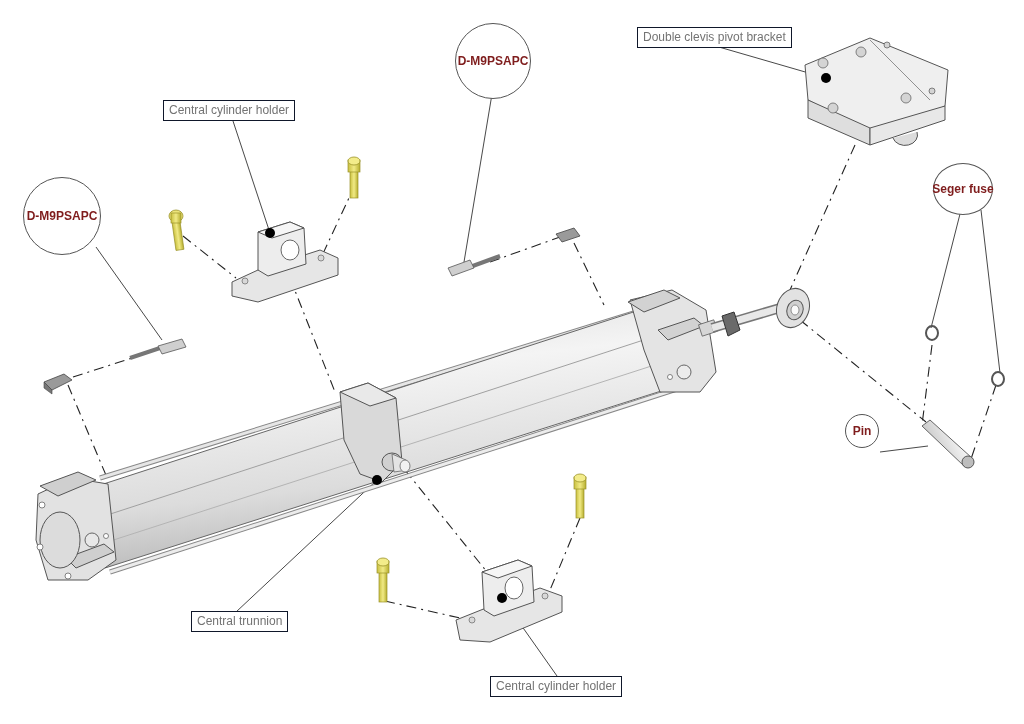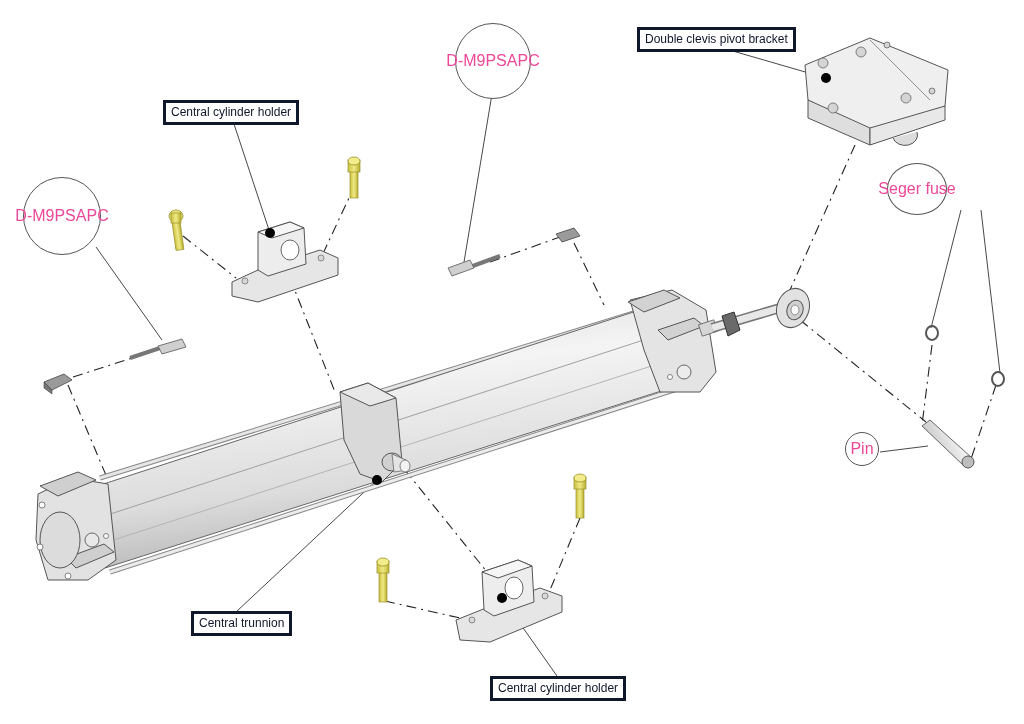--- a/index.html
+++ b/index.html
@@ -1,19 +1,19 @@
 <!DOCTYPE html>
 <html><head>
 <meta charset="utf-8">
 <style>
   html, body { margin: 0; padding: 0; background: #ffffff; }
   body { width: 1024px; height: 724px; position: relative; overflow: hidden; font-family: "Liberation Sans", sans-serif; }
   #stage { position: absolute; left: 0; top: 0; width: 1024px; height: 724px; }
-  .lbl-box { position: absolute; background: #fff; border: 3px solid #0f172a; font-size: 12px; color: #0f172a; padding: 2px 5px; white-space: nowrap; line-height: 15px; }
-  .lbl-circle { position: absolute; border: 1px solid #555; border-radius: 50%; background: #fff; display: flex; align-items: center; justify-content: center; font-size: 16px; color: #ec4899; white-space: nowrap; }
+  .lbl-box { position: absolute; background: #fff; border: 1px solid #0f172a; font-size: 12px; color: #737373; padding: 2px 5px; white-space: nowrap; line-height: 15px; }
+  .lbl-circle { position: absolute; border: 1px solid #555; border-radius: 50%; background: #fff; display: flex; align-items: center; justify-content: center; font-size: 12px; color: #7f1d1d; white-space: nowrap; font-weight: bold; }
 </style>
 </head>
 <body>
 
 <svg id="stage" width="1024" height="724" viewBox="0 0 1024 724">
   <defs>
     <linearGradient id="barrelGrad" x1="0" y1="0" x2="0.25" y2="1">
       <stop offset="0" stop-color="#d8d8d8"></stop>
       <stop offset="0.35" stop-color="#f4f4f4"></stop>
       <stop offset="0.75" stop-color="#dcdcdc"></stop>
@@ -193,16 +193,16 @@
     <circle cx="270" cy="233" r="5"></circle>
     <circle cx="377" cy="480" r="5"></circle>
     <circle cx="502" cy="598" r="5"></circle>
   </g>
 </svg>
 
 <div class="lbl-box" style="left:637px; top:27px;">Double clevis pivot bracket</div>
 <div class="lbl-box" style="left:163px; top:100px;">Central cylinder holder</div>
 <div class="lbl-circle" style="left:23px; top:177px; width:76px; height:76px;">D-M9PSAPC</div>
 <div class="lbl-circle" style="left:455px; top:23px; width:74px; height:74px;">D-M9PSAPC</div>
-<div class="lbl-circle" style="left:887px; top:163px; width:58px; height:50px;">Seger fuse</div>
-<div class="lbl-circle" style="left:845px; top:432px; width:32px; height:32px;">Pin</div>
+<div class="lbl-circle" style="left:933px; top:163px; width:58px; height:50px;">Seger fuse</div>
+<div class="lbl-circle" style="left:845px; top:414px; width:32px; height:32px;">Pin</div>
 <div class="lbl-box" style="left:191px; top:611px;">Central trunnion</div>
 <div class="lbl-box" style="left:490px; top:676px;">Central cylinder holder</div>
 
 </body></html>

